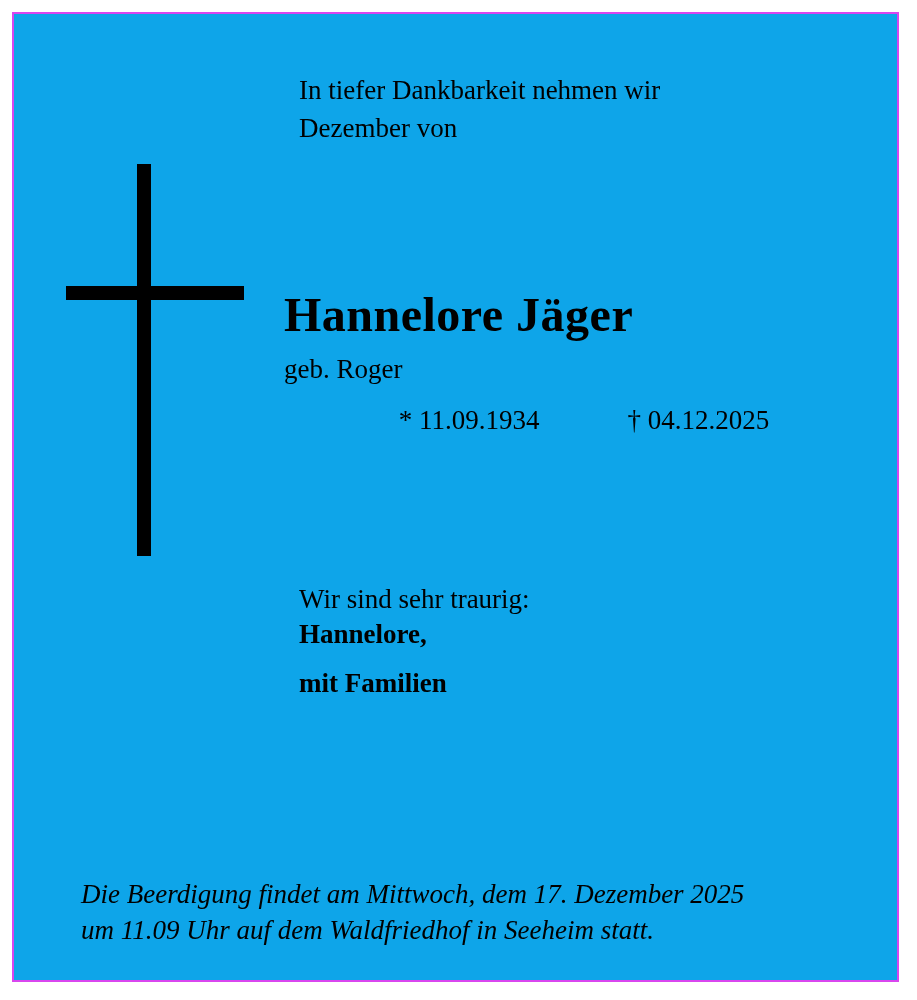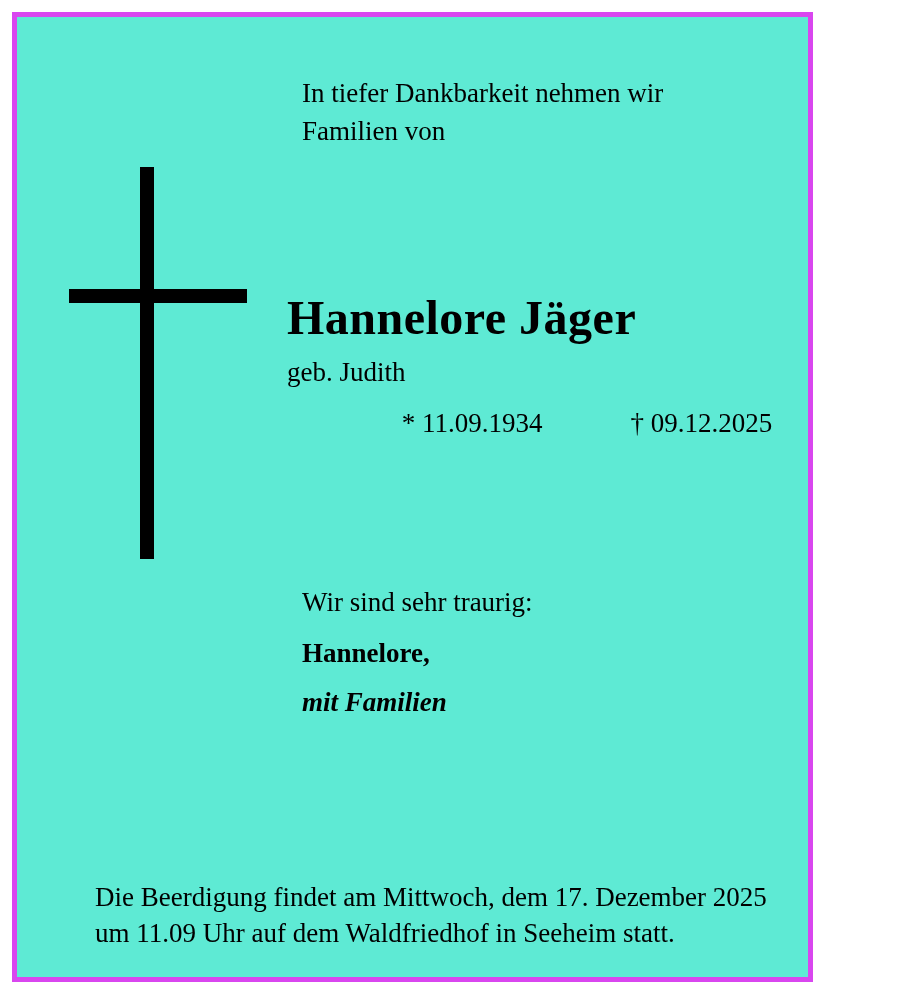--- a/index.html
+++ b/index.html
@@ -12,25 +12,25 @@
     height: 1000px;
     font-family: "Liberation Serif", serif;
     color: #000000;
     overflow: hidden;
   }
 
   .notice {
     position: absolute;
     left: 12px;
     top: 12px;
-    width: 801px;
+    width: 887px;
     height: 970px;
     box-sizing: border-box;
-    border: 5px solid #d946ef;
-    background: #5eead4;
+    border: 2px solid #d946ef;
+    background: #0ea5e9;
   }
 
   .inner {
     position: relative;
     width: 100%;
     height: 100%;
   }
 
   
   .cross {
@@ -97,66 +97,66 @@
 
   .mourners {
     position: absolute;
     left: 285px;
     top: 572px;
     width: 600px;
     font-size: 27px;
     line-height: 1.0;
   }
   .mourners .lead {
-    margin-bottom: 24px;
+    margin-bottom: 8px;
     font-family: Liberation Serif, serif;
   }
   .mourners .bold {
     font-weight: bold;
     margin-bottom: 22px;
   }
   .mourners .bold:last-child {
     margin-bottom: 0;
-    font-style: italic;
   }
 
   .funeral {
     position: absolute;
-    left: 78px;
+    left: 67px;
     top: 862px;
     width: 800px;
     font-size: 27px;
     line-height: 1.35;
+    font-style: italic;
   }
   .funeral div {
     white-space: nowrap;
   }
 </style>
 </head>
 <body>
 
 <div class="notice">
   <div class="inner">
 
     <div class="cross">
       <div class="vbar"></div>
       <div class="hbar"></div>
     </div>
 
     <div class="intro">
       <div>In tiefer Dankbarkeit nehmen wir</div>
-      <div>Familien von</div>
+      <div>Dezember von</div>
     </div>
 
     <div class="name-block">
       <div class="name">Hannelore Jäger</div>
-      <div class="maiden">geb. Judith</div>
+      <div class="maiden">geb. Roger</div>
       <div class="dates">
         <span>* 11.09.1934</span>
-        <span>† 09.12.2025</span>
+        <span>† 04.12.2025</span>
       </div>
     </div>
 
     <div class="mourners">
       <div class="lead">Wir sind sehr traurig:</div>
       <div class="bold">Hannelore,</div>
       <div class="bold">mit Familien</div>
     </div>
 
     <div class="funeral">

